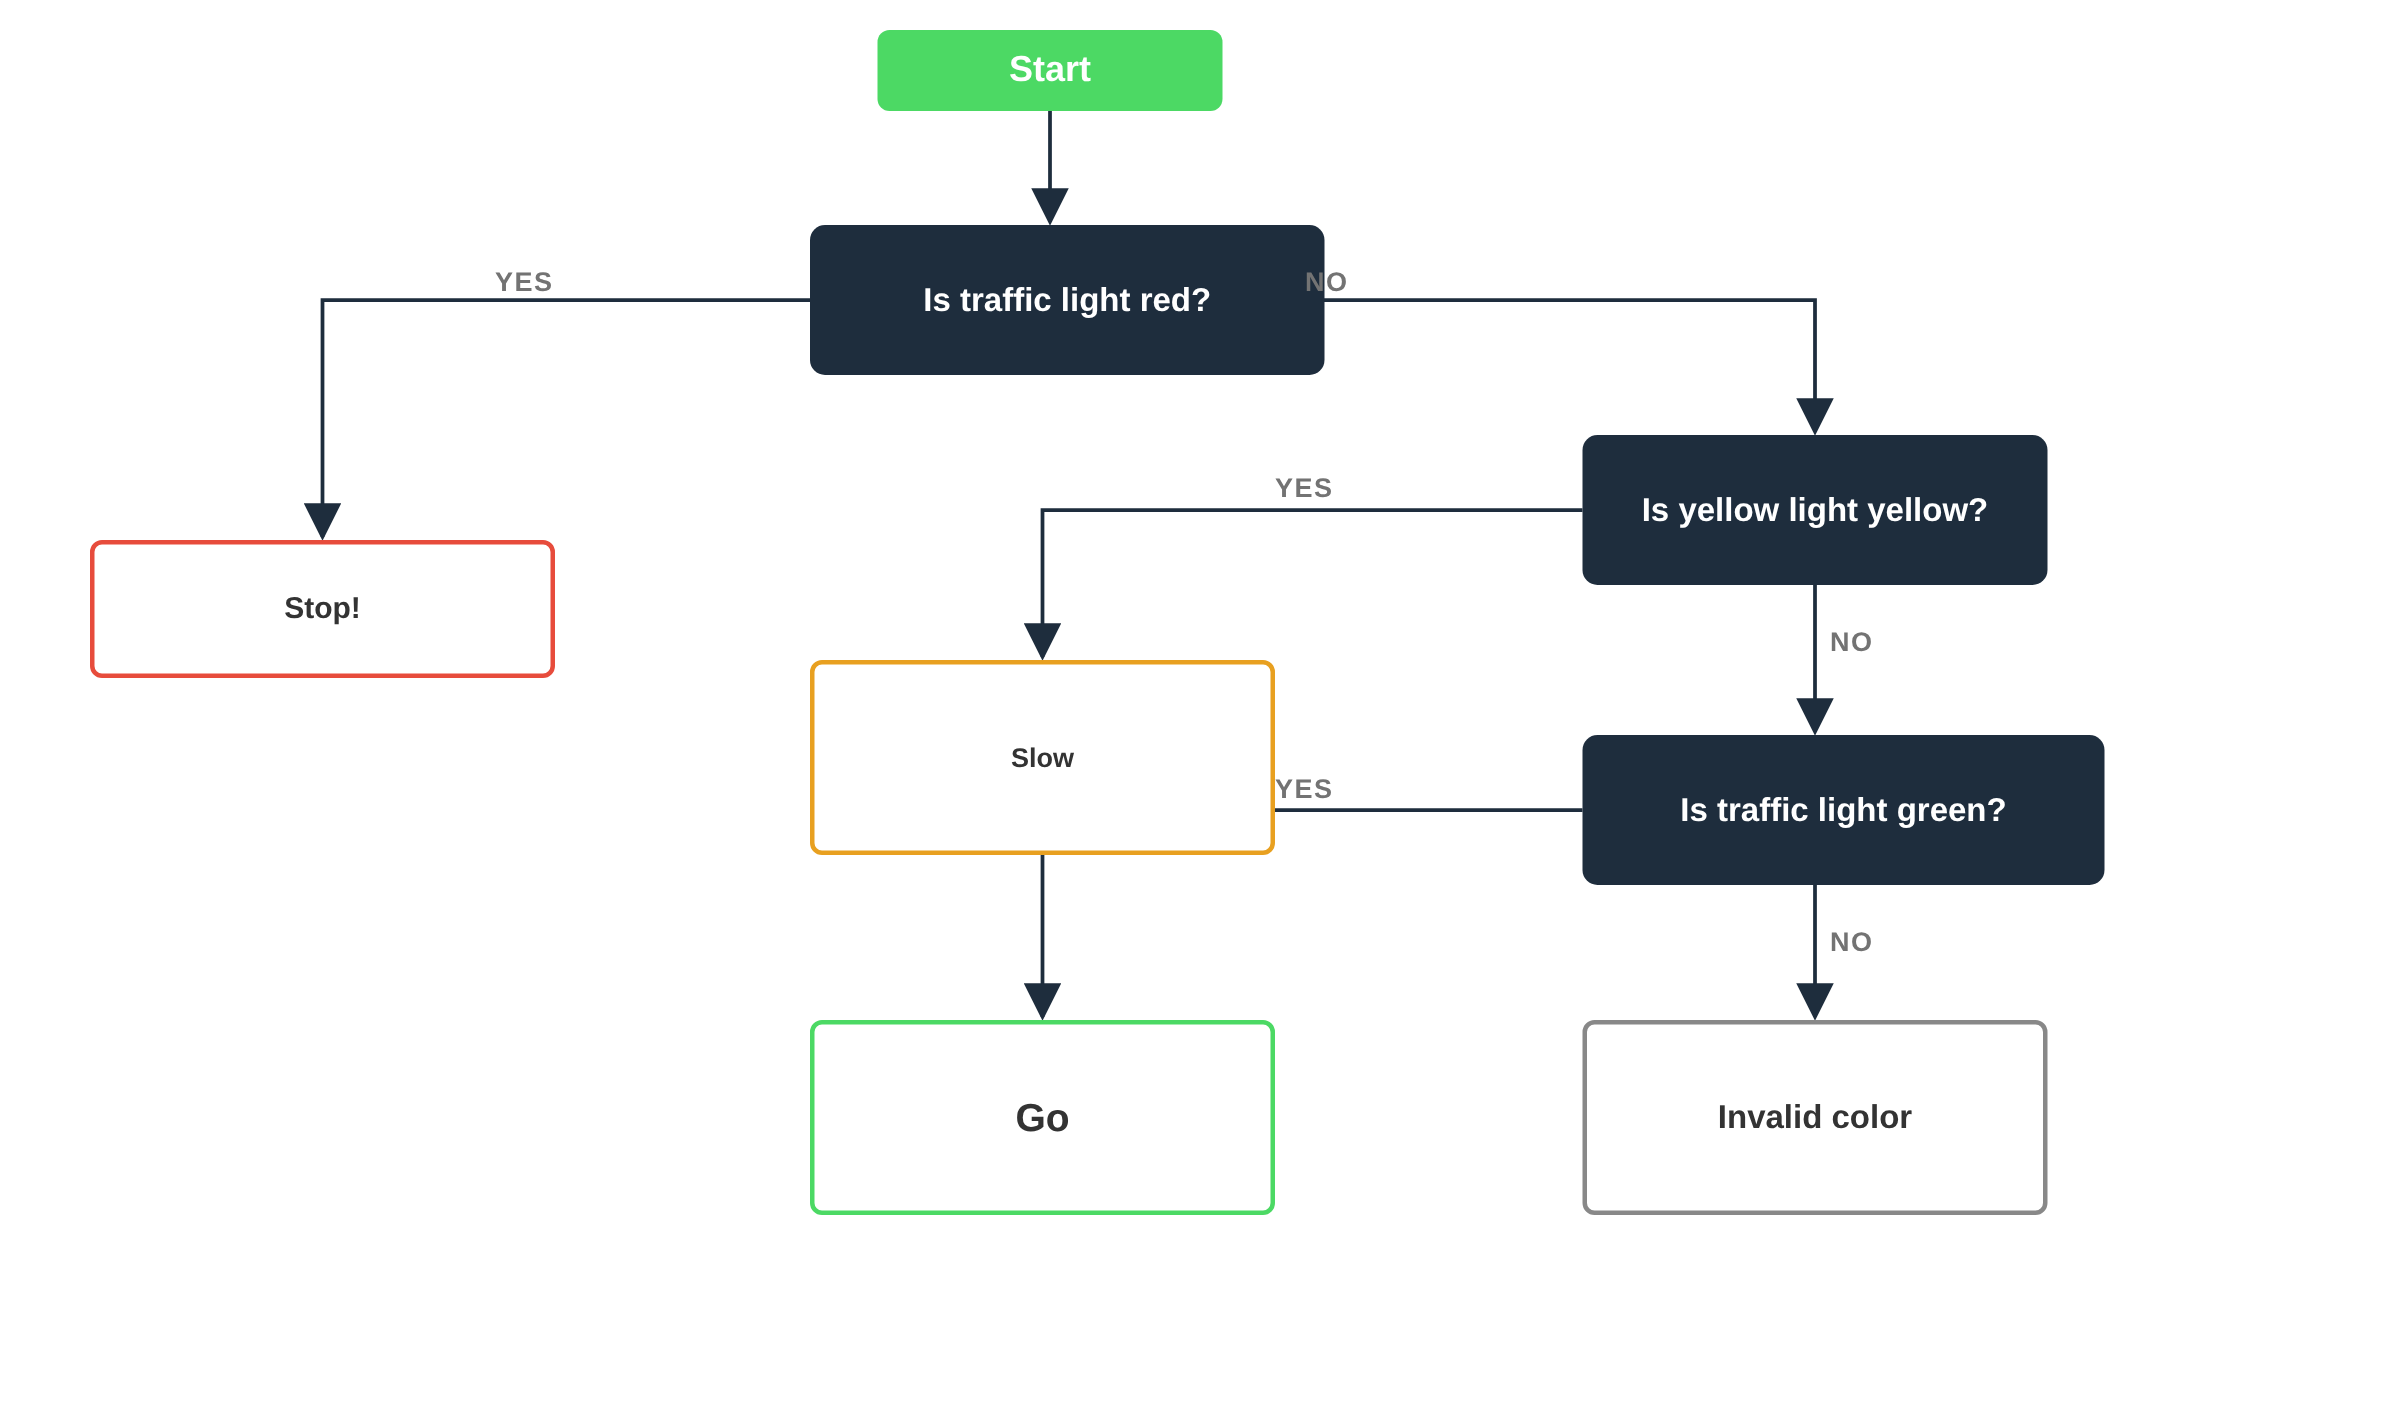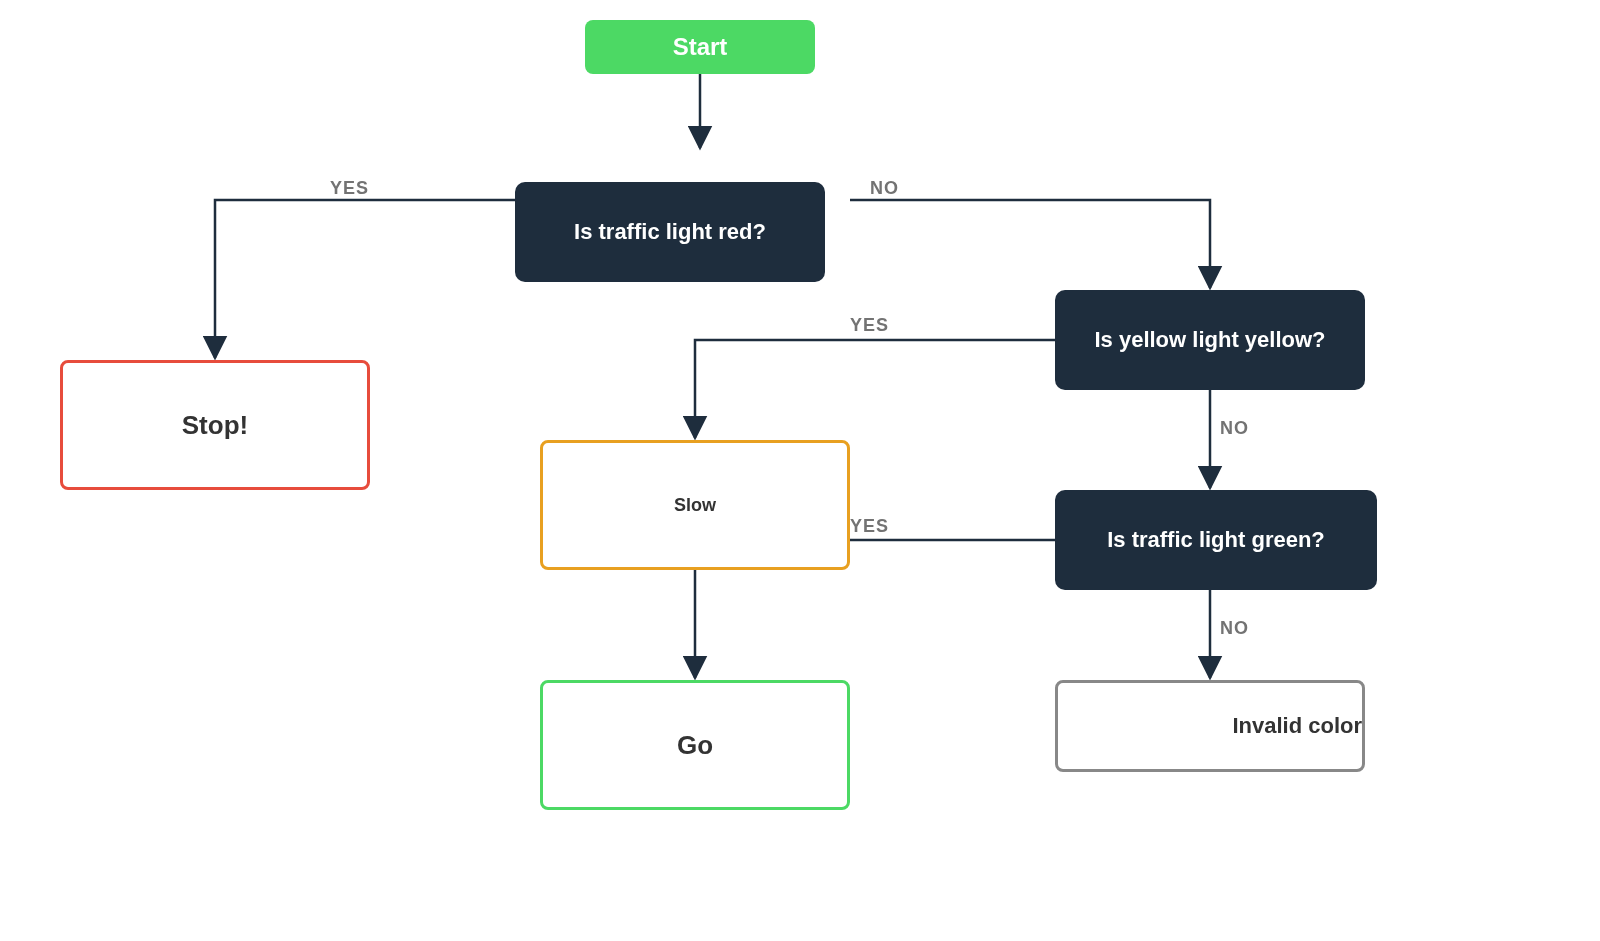--- a/index.html
+++ b/index.html
@@ -46,47 +46,46 @@
       font-size: 24px;
     }
     .node-question {
       background: #1e2d3d;
       color: #ffffff;
       border-radius: 10px;
       font-size: 22px;
       font-weight: 600;
     }
     .node-q1 {
-      width: 310px;
+      width: 343px;
       height: 100px;
-      left: 515px;
+      left: 540px;
       top: 150px;
-      margin-top: 32px;
     }
     .node-q2 {
       width: 310px;
       height: 100px;
       left: 1055px;
       top: 290px;
     }
     .node-q3 {
-      width: 322px;
+      width: 348px;
       height: 100px;
       left: 1055px;
       top: 490px;
     }
     .node-stop {
       border: 3px solid #e74c3c;
       color: #333;
       width: 310px;
-      height: 130px;
+      height: 92px;
       left: 60px;
       top: 360px;
       background: #fff;
-      font-size: 26px;
+      font-size: 20px;
     }
     .node-slow {
       border: 3px solid #e8a020;
       color: #333;
       width: 310px;
       height: 130px;
       left: 540px;
       top: 440px;
       background: #fff;
       font-size: 18px;
@@ -98,26 +97,25 @@
       height: 130px;
       left: 540px;
       top: 680px;
       background: #fff;
       font-size: 26px;
     }
     .node-invalid {
       border: 3px solid #888888;
       color: #333;
       width: 310px;
-      height: 92px;
+      height: 130px;
       left: 1055px;
       top: 680px;
       background: #fff;
       font-size: 22px;
-      justify-content: flex-end;
     }
     .label {
       position: absolute;
       font-size: 18px;
       font-weight: 600;
       color: #737373;
       letter-spacing: 1px;
     }
   </style>
 </head>

